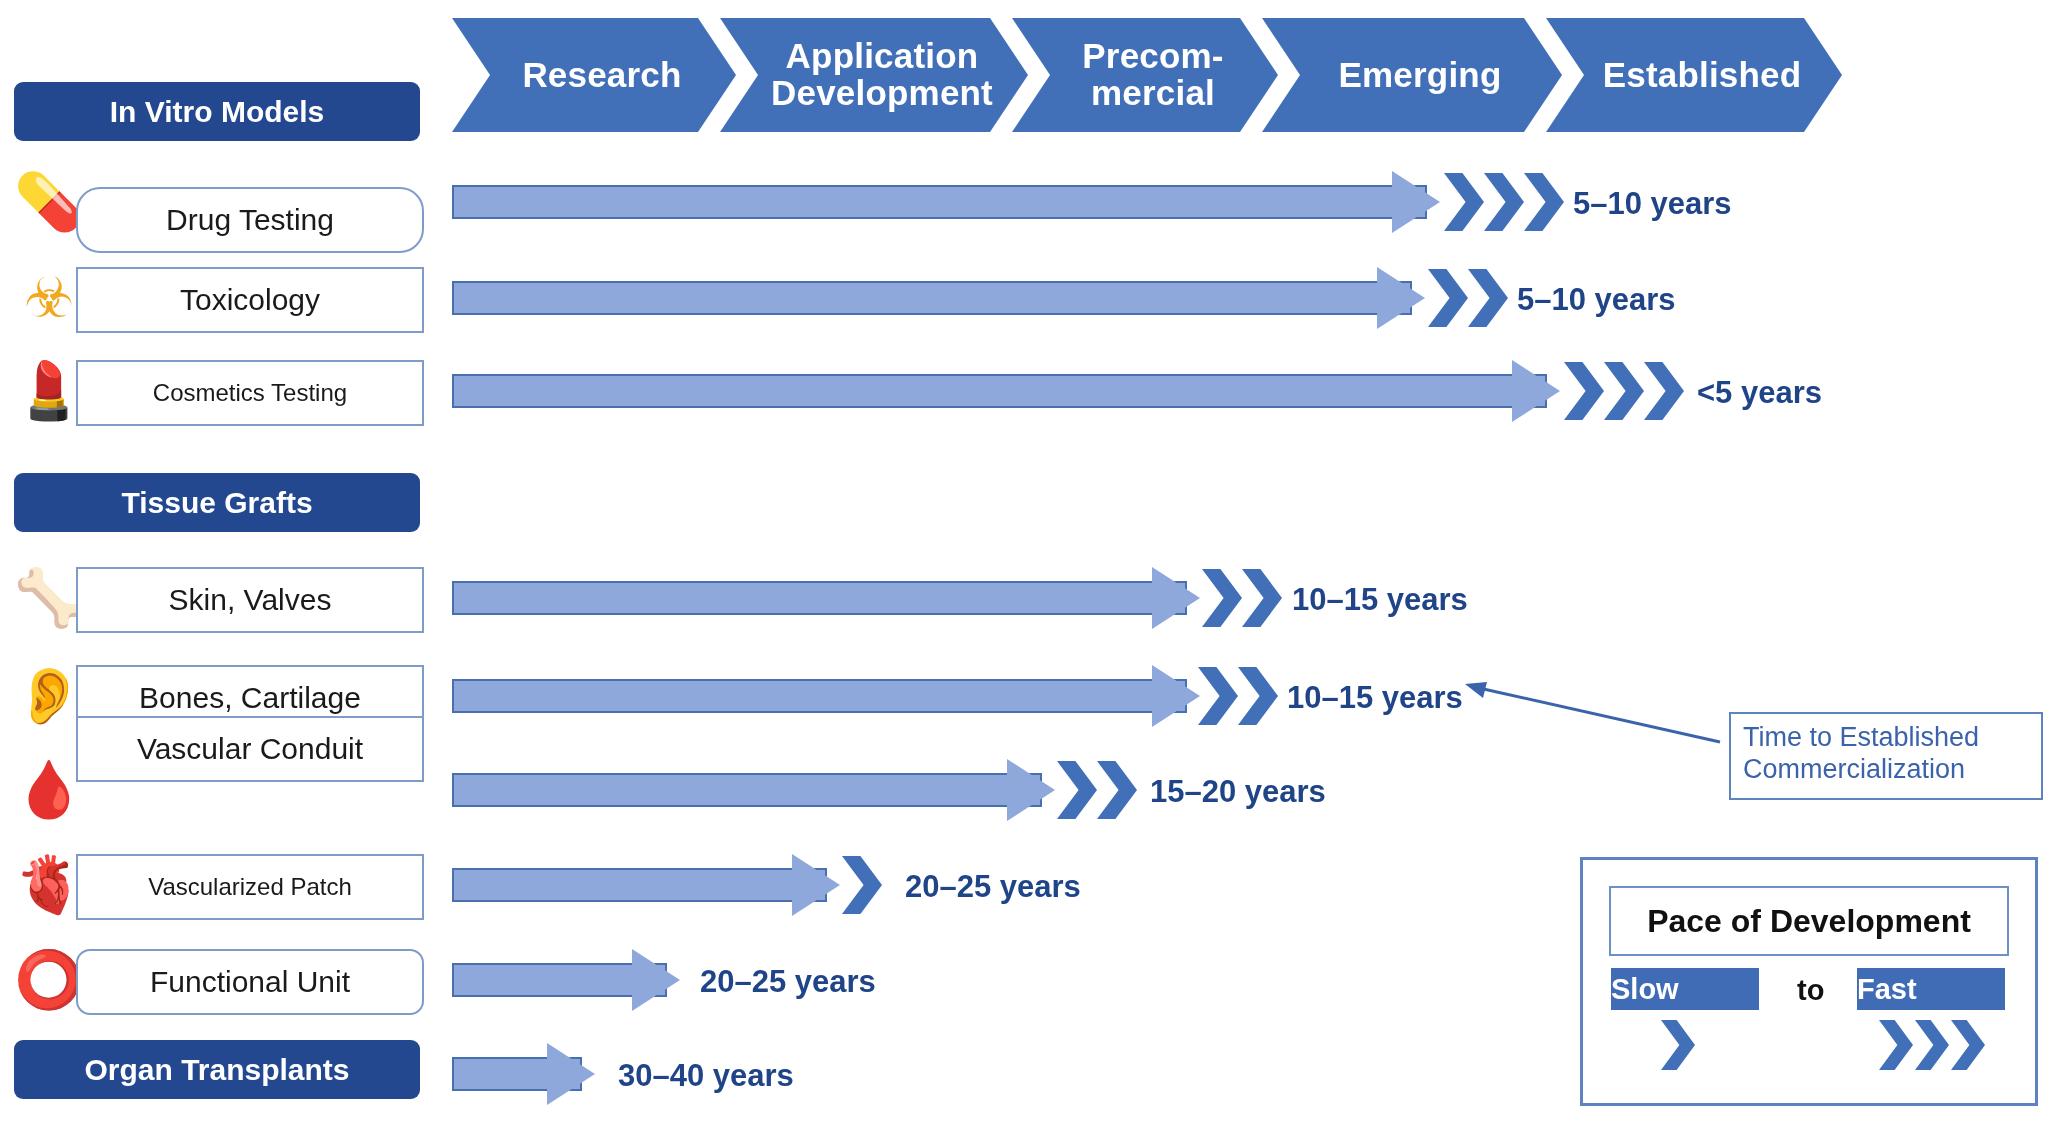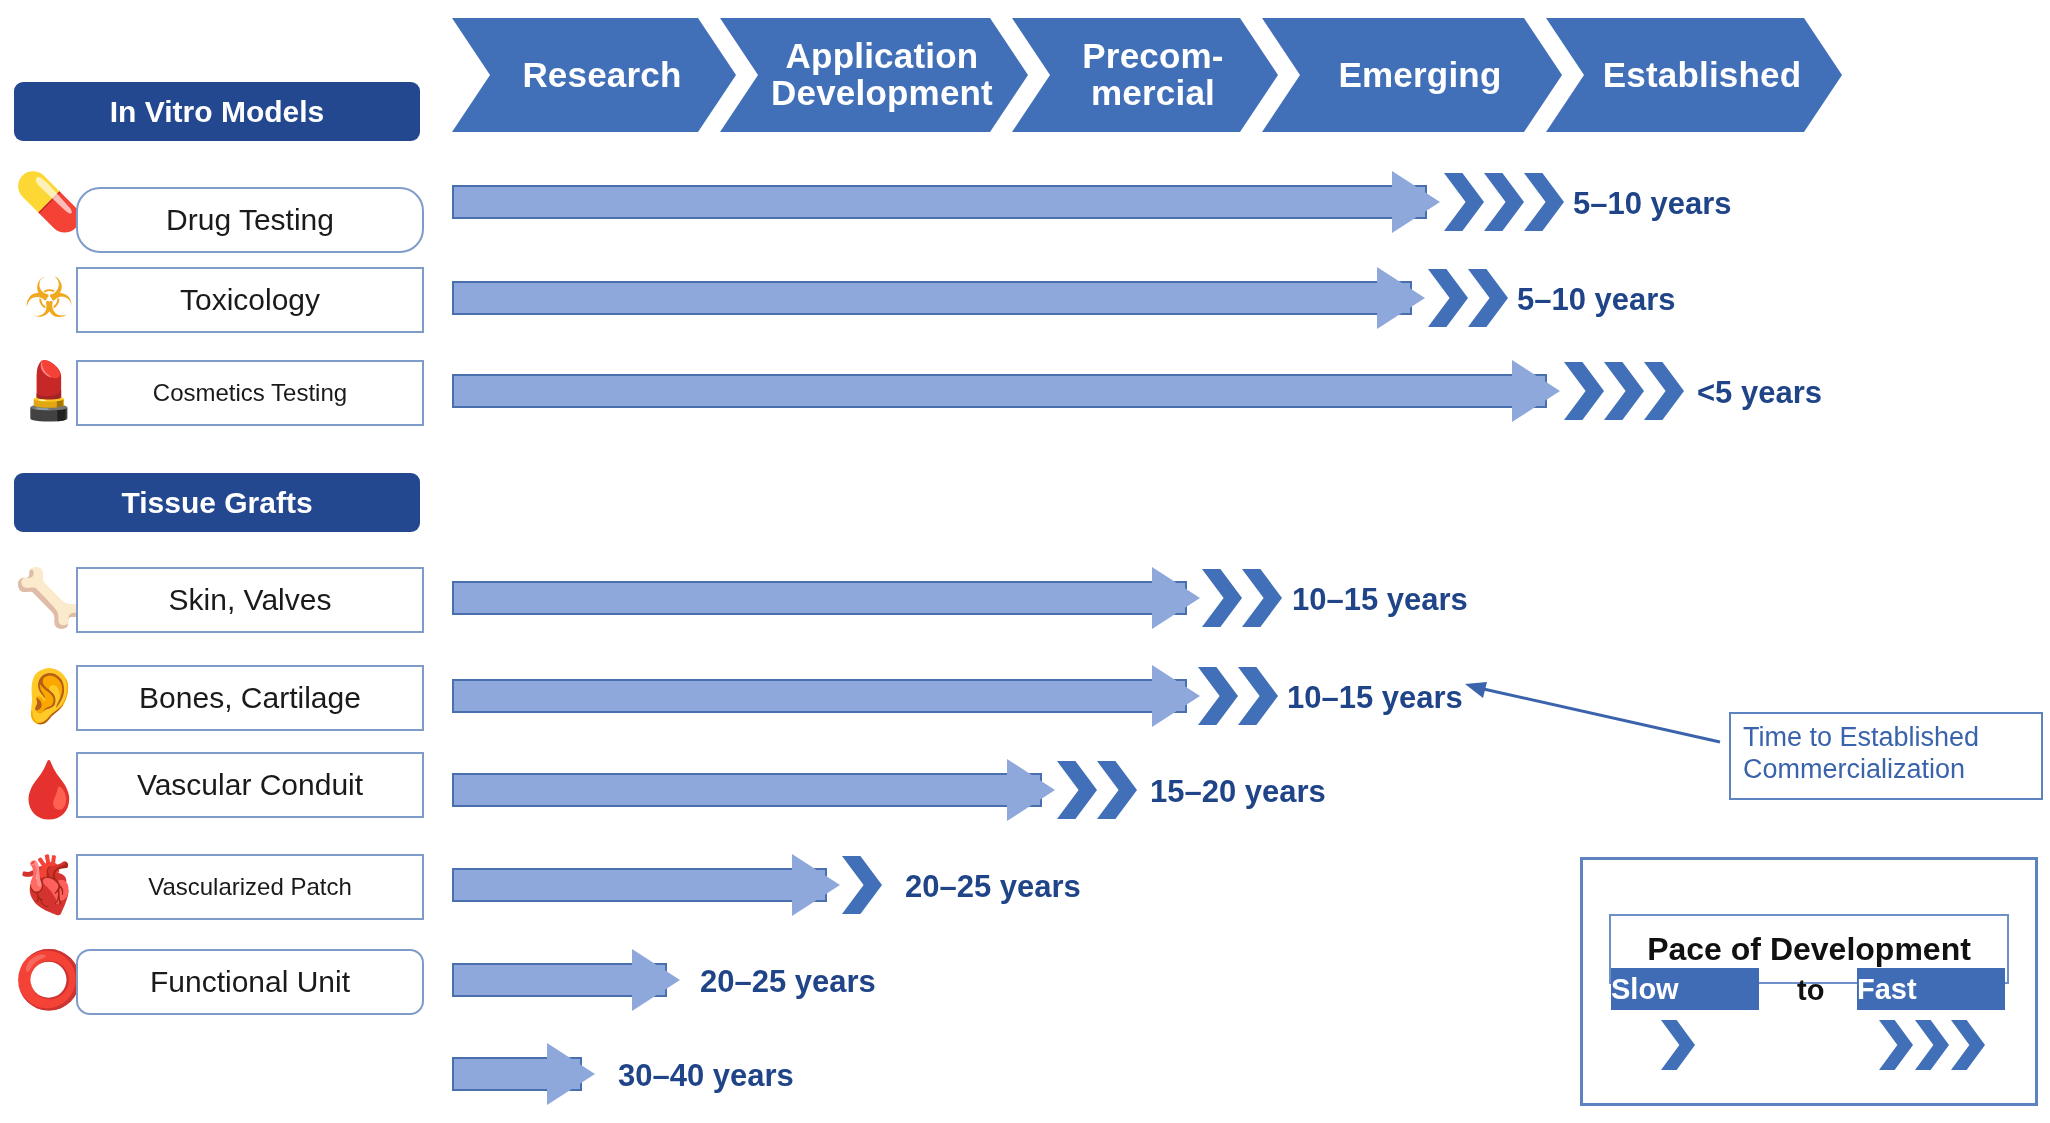--- a/index.html
+++ b/index.html
@@ -65,21 +65,21 @@
     color:#3A63AC;font-size:27px;line-height:1.18;
     padding:8px 10px 10px 12px;font-weight:normal;
   }
   .callout-line{position:absolute;}
 
   
   .legend-box{position:absolute;border:3px solid #5C82C0;background:#fff;}
   .legend-title{
     position:absolute;border:2px solid #6E90C8;background:#fff;
     display:flex;align-items:center;justify-content:center;
-    font-weight:bold;font-size:32px;color:#111;margin-top:28px;
+    font-weight:bold;font-size:32px;color:#111;
   }
   .legend-chip{
     position:absolute;background:#3F6CB5;
     display:flex;align-items:center;
     color:#fff;font-weight:bold;font-size:29px;
   }
   .legend-to{position:absolute;font-weight:bold;font-size:29px;color:#111;}
   .lchev{
     position:absolute;width:34px;height:50px;background:#4270B8;
     clip-path:polygon(0 0, 46% 0, 100% 50%, 46% 100%, 0 100%, 54% 50%);
@@ -184,21 +184,21 @@
     <polygon points="0,4 22,2 18,18" fill="#3A63AC"></polygon>
   </svg>
   <div class="callout" style="left:1729px;top:712px;width:288px;height:66px;">
     <div>Time to Established</div>
     <div>Commercialization</div>
   </div>
 
   <div class="row-icon" style="top:755px;">
     <span class="glyph">🩸</span>
   </div>
-  <div class="item-box" style="top:752px;">
+  <div class="item-box" style="top:716px;">
     <span>Vascular Conduit</span>
   </div>
   <div class="bar-plain" style="left:452px;top:773px;width:590px;"></div>
   <div class="arrowhead" style="left:1007px;top:759px;"></div>
   <div class="chev" style="left:1057px;top:761px;"></div>
   <div class="chev" style="left:1097px;top:761px;"></div>
   <div class="years" style="left:1150px;top:774px;">15–20 years</div>
 
   <div class="row-icon" style="top:850px;">
     <span class="glyph">🫀</span>
@@ -214,20 +214,23 @@
   <div class="row-icon" style="top:945px;">
     <span class="glyph" style="color:#D83B2A;">⭕</span>
   </div>
   <div class="item-box" style="top:949px;border-radius:14px;">
     <span>Functional Unit</span>
   </div>
   <div class="bar-plain" style="left:452px;top:963px;width:215px;"></div>
   <div class="arrowhead" style="left:632px;top:949px;"></div>
   <div class="years" style="left:700px;top:964px;">20–25 years</div>
 
+  <div class="cat-header" style="top:1040px;">
+    <span>Organ Transplants</span>
+  </div>
   <div class="bar-plain" style="left:452px;top:1057px;width:130px;"></div>
   <div class="arrowhead" style="left:547px;top:1043px;"></div>
   <div class="years" style="left:618px;top:1058px;">30–40 years</div>
 
   <div class="legend-box" style="left:1580px;top:857px;width:452px;height:243px;">
     <div class="legend-title" style="left:26px;top:26px;width:396px;height:66px;">
       <span>Pace of Development</span>
     </div>
 
     <div class="legend-chip" style="left:28px;top:108px;width:148px;height:42px;">

